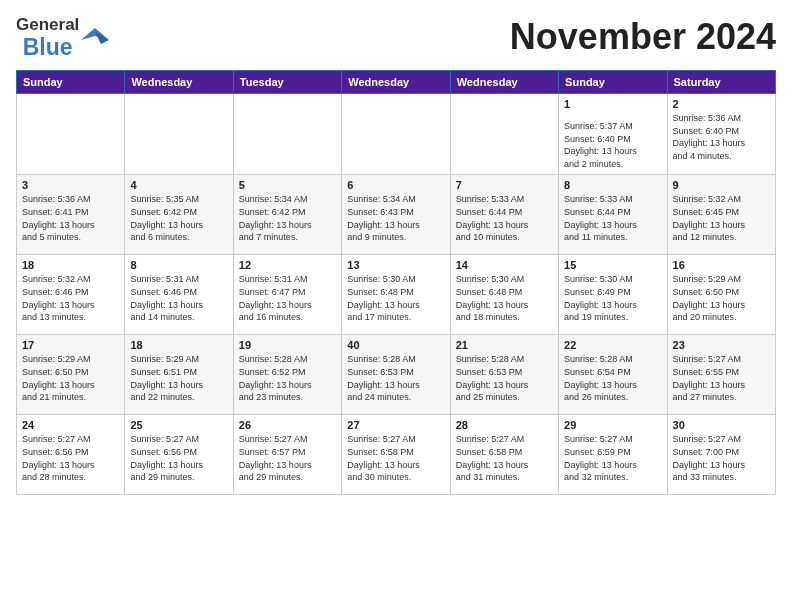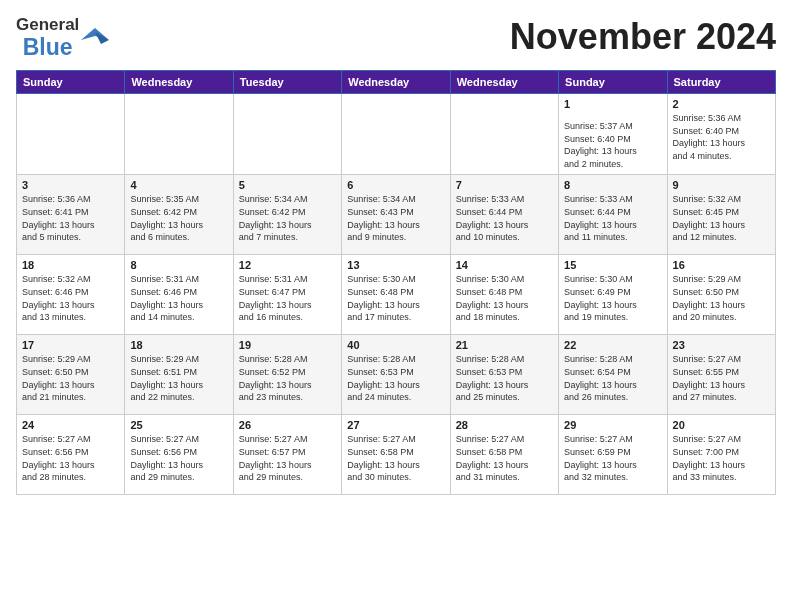--- a/index.html
+++ b/index.html
@@ -317,21 +317,21 @@
 and 31 minutes.</div>
         </td>
         <td>
           <span class="day-num">29</span>
           <div class="day-info" style="white-space: pre-line;">Sunrise: 5:27 AM
 Sunset: 6:59 PM
 Daylight: 13 hours
 and 32 minutes.</div>
         </td>
         <td>
-          <span class="day-num">20</span>
+          <span class="day-num">30</span>
           <div class="day-info" style="white-space: pre-line;">Sunrise: 5:27 AM
 Sunset: 7:00 PM
 Daylight: 13 hours
 and 33 minutes.</div>
         </td>
       </tr>
     </tbody>
 </table>
 
 </body></html>

